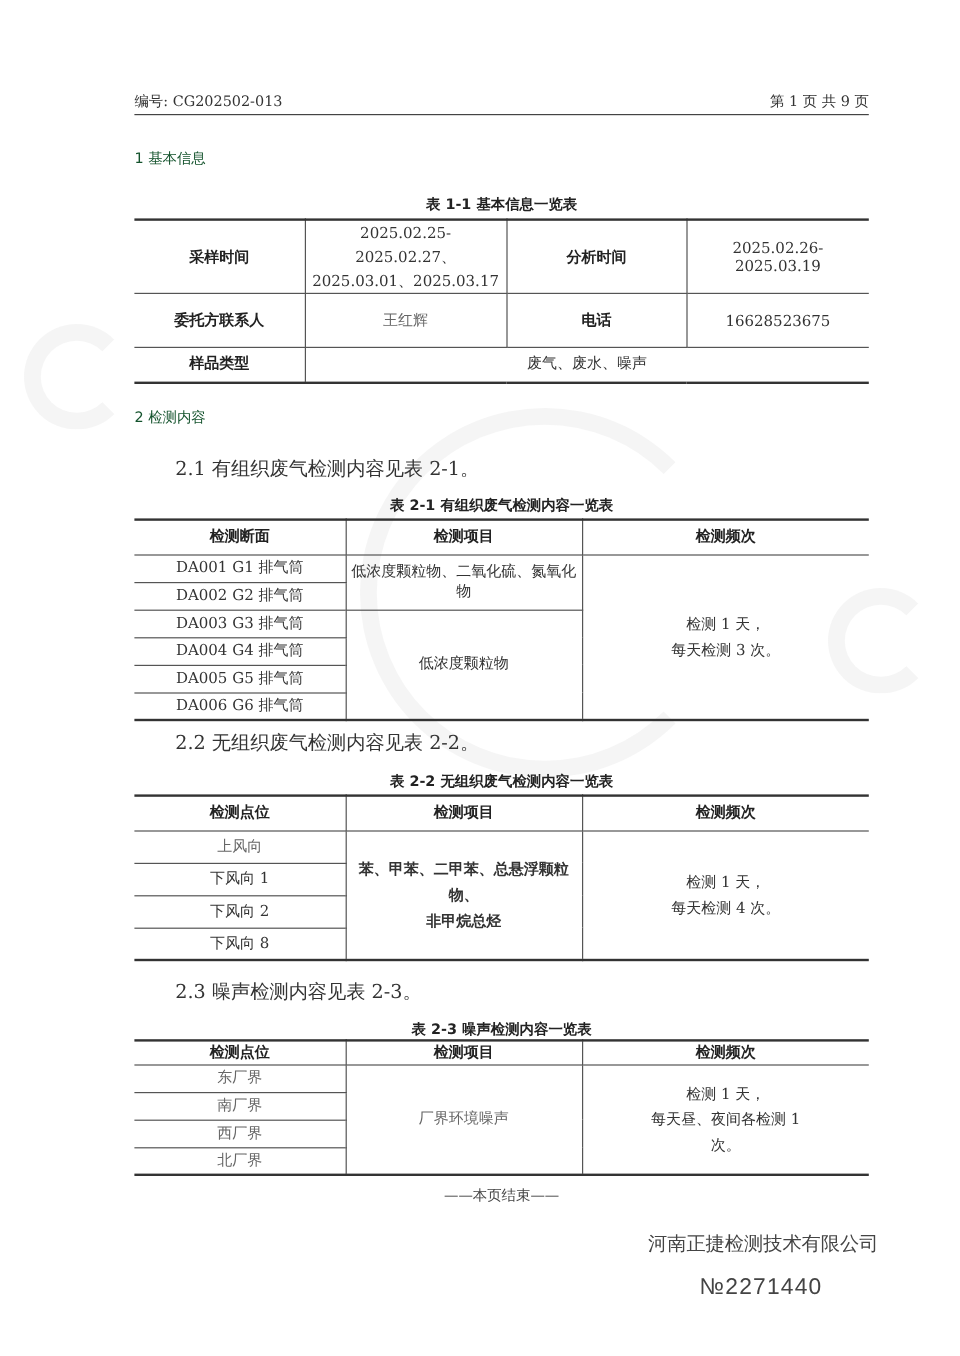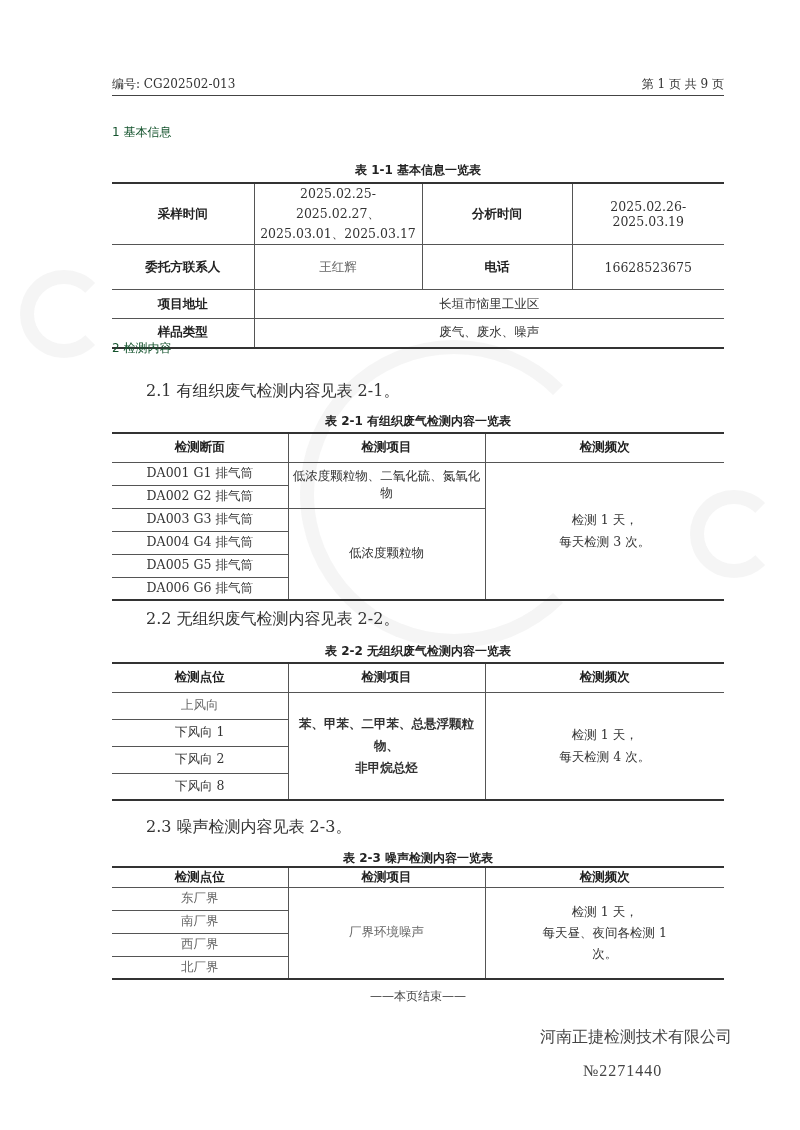--- a/index.html
+++ b/index.html
@@ -48,22 +48,22 @@
   .light { color: #666; }
   .endmark {
     position: absolute; left: 112px; width: 612px; top: 988px;
     text-align: center; font-size: 12px; color: #444;
   }
   .company {
     position: absolute; left: 540px; top: 1027px; font-size: 16px; color: #444;
     font-family: Liberation Mono, monospace;
   }
   .serial {
-    position: absolute; left: 583px; top: 1062px; font-size: 16px; color: #444;
-    font-family: Liberation Serif, serif; letter-spacing: 1px;
+    position: absolute; left: 583px; top: 1062px; font-size: 19px; color: #444;
+    font-family: Liberation Sans, sans-serif; letter-spacing: 1px;
   }
 </style>
 </head>
 <body>
 
 <div class="watermark" style="left:300px;top:340px;width:280px;height:280px;"></div>
 <div class="watermark" style="left:20px;top:270px;width:60px;height:60px;"></div>
 <div class="watermark" style="left:690px;top:490px;width:60px;height:60px;"></div>
 
 <div class="header">
@@ -89,24 +89,20 @@
       <div>2025.03.01、2025.03.17</div>
     </td>
     <td class="lbl">分析时间</td>
     <td>2025.02.26-2025.03.19</td>
   </tr>
   <tr style="height:45px;">
     <td class="lbl">委托方联系人</td>
     <td class="light">王红辉</td>
     <td class="lbl">电话</td>
     <td>16628523675</td>
-  </tr>
-  <tr style="height:29px;">
-    <td class="lbl">项目地址</td>
-    <td colspan="3">长垣市恼里工业区</td>
   </tr>
   <tr style="height:29px;">
     <td class="lbl">样品类型</td>
     <td colspan="3">废气、废水、噪声</td>
   </tr>
 </tbody>
   </table>
 
 <div class="h1" style="top:340px;">2  检测内容</div>
 

